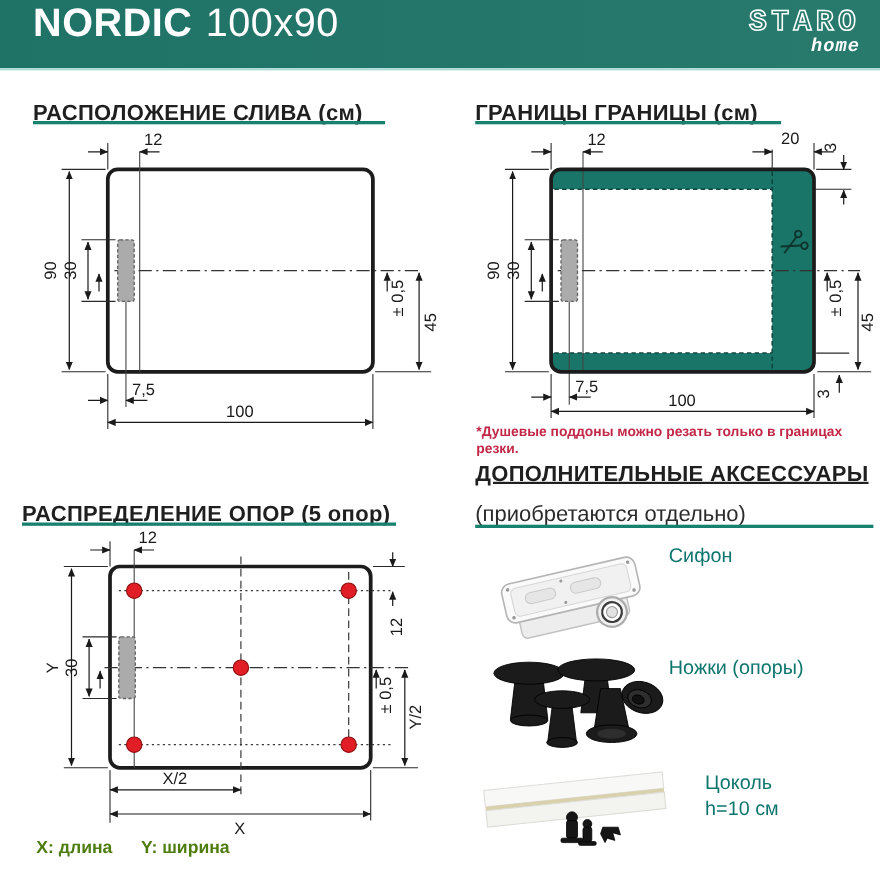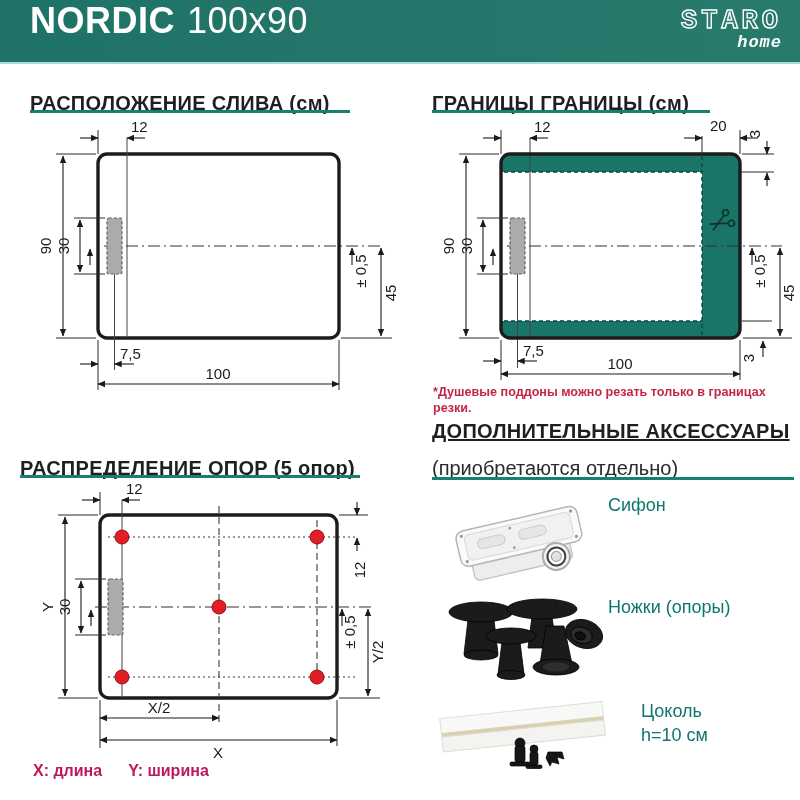--- a/index.html
+++ b/index.html
@@ -22,21 +22,21 @@
   svg .ext{stroke:#2a2a2a;stroke-width:1;fill:none;}
   svg .thin{stroke:#444;stroke-width:1;fill:none;}
   svg .tray{fill:#ffffff;stroke:#1c1c1c;stroke-width:3.4;stroke-linejoin:round;}
   svg .trayline{fill:none;stroke:#1c1c1c;stroke-width:3.4;stroke-linejoin:round;}
   svg .drain{fill:#ababab;stroke:#616161;stroke-width:1.2;stroke-dasharray:3 2;}
   svg .cline{stroke:#333;stroke-width:1.1;stroke-dasharray:12 4 2 4;fill:none;}
   svg .dotline{stroke:#3a3a3a;stroke-width:1.2;stroke-dasharray:2 3;fill:none;}
   svg .dashline{stroke:#3a3a3a;stroke-width:1.1;stroke-dasharray:7 4;fill:none;}
   svg .cutdash{stroke:#0d453d;stroke-width:1.4;stroke-dasharray:4 3;fill:none;}
   .note{font-size:12.6px;font-weight:bold;color:#c32747;line-height:1.3;}
-  .legend{font-size:16px;font-weight:bold;color:#be185d;}
+  .legend{font-size:16px;font-weight:bold;color:#4d7c0f;}
   .legend span{margin-right:26px;}
   .acc-label{font-size:18px;color:#0f766e;line-height:1.32;}
 </style>
 </head>
 <body>
 
 <svg width="0" height="0" style="position:absolute">
   <defs>
     <marker id="arr" viewBox="0 0 10 10" refX="9.3" refY="5" markerWidth="7" markerHeight="7" orient="auto-start-reverse">
       <path d="M0,0.8 L10,5 L0,9.2 Z" fill="#1a1a1a"></path>

